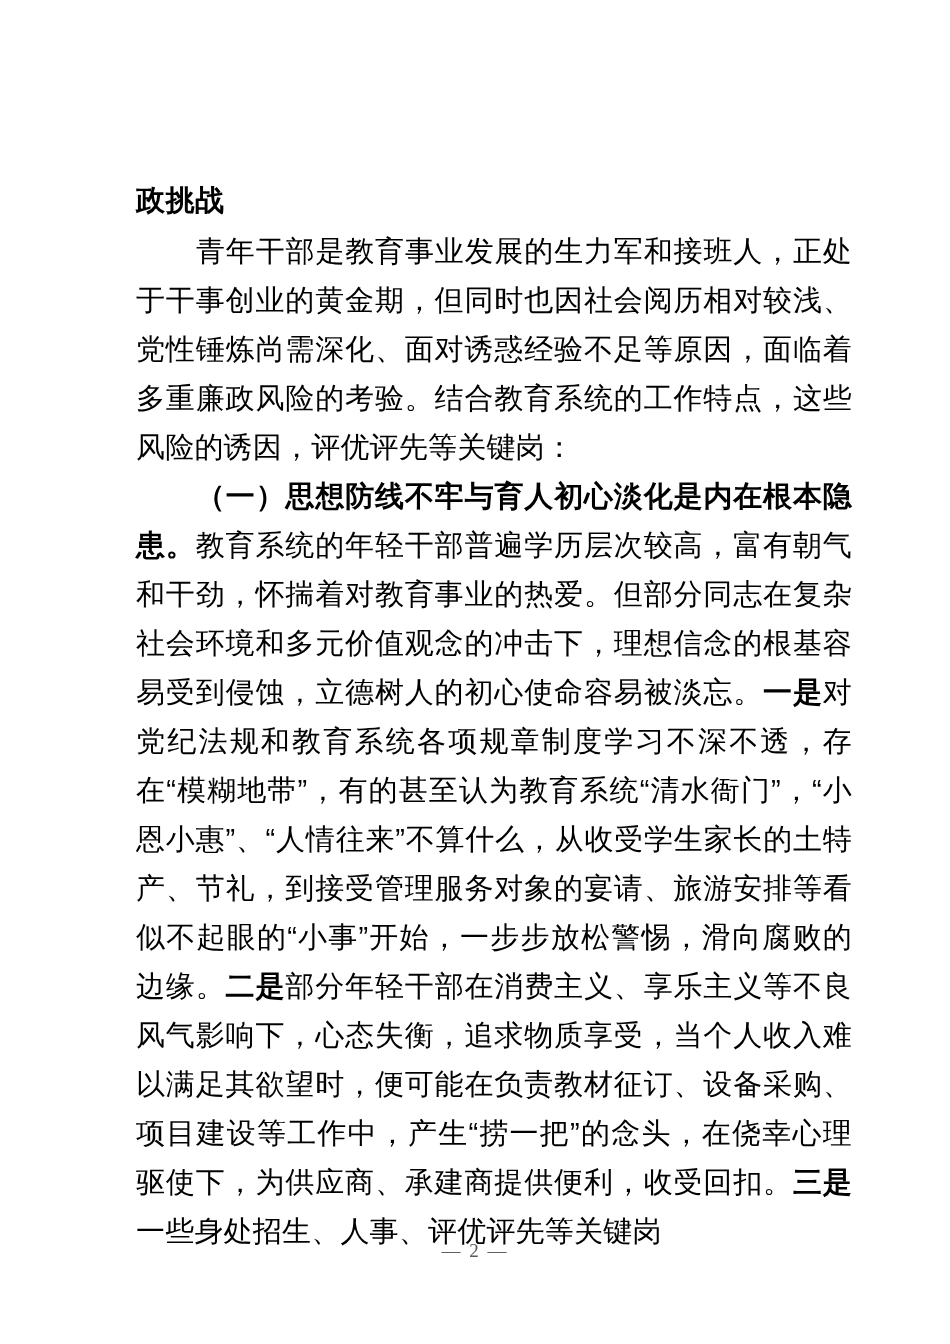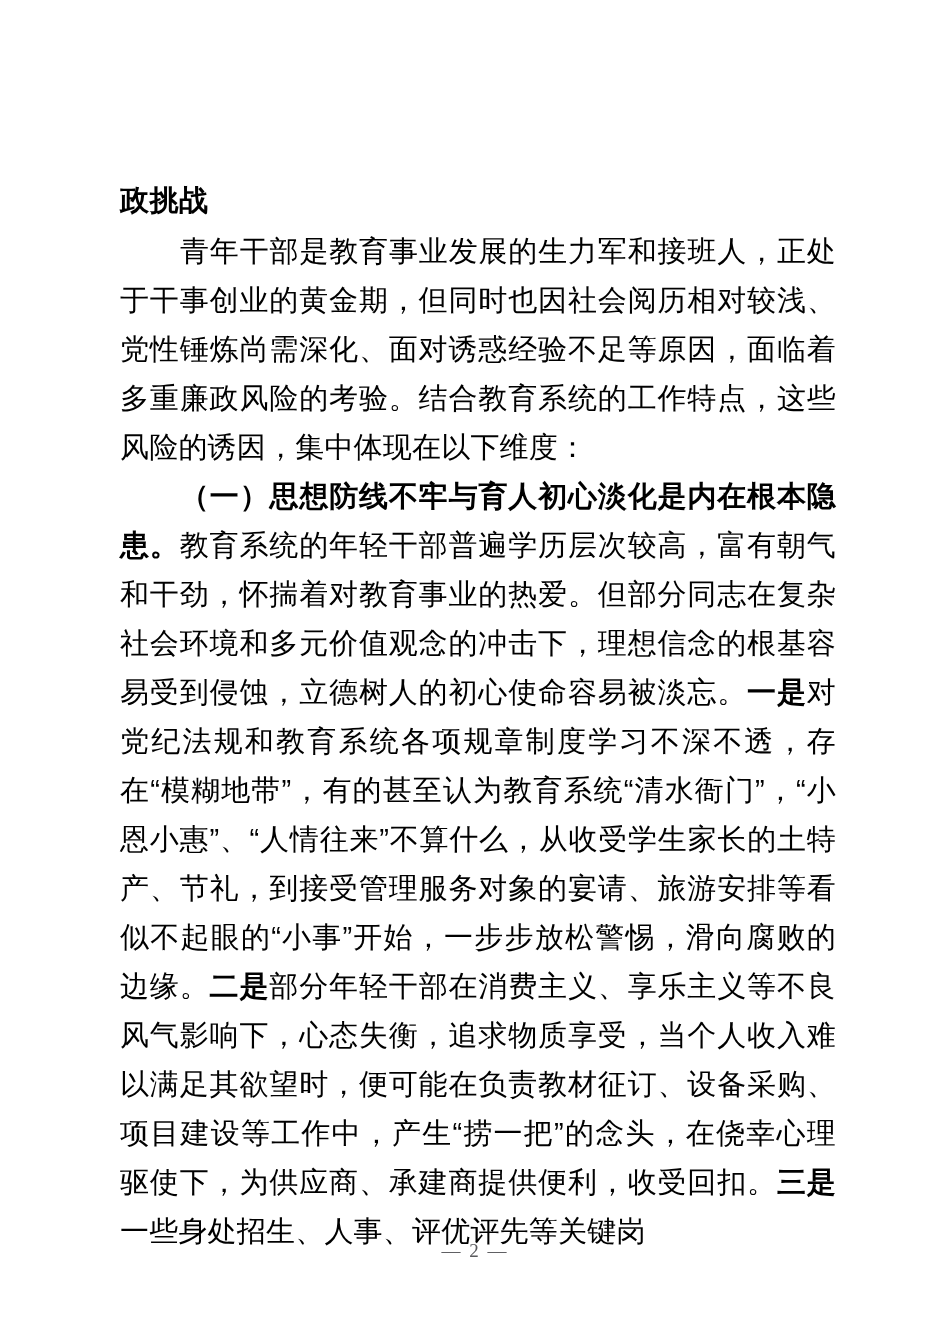--- a/index.html
+++ b/index.html
@@ -17,21 +17,21 @@
   }
   .page {
     position: relative;
     width: 950px;
     height: 1344px;
     box-sizing: border-box;
     padding: 0;
   }
   .content {
     position: absolute;
-    left: 120px;
+    left: 136px;
     top: 176px;
     width: 716px;
   }
   .doc-heading {
     font-size: 29px;
     font-weight: bold;
     line-height: 49px;
     letter-spacing: 0.5px;
     margin: 0 0 2px 0;
     text-align: left;
@@ -63,21 +63,21 @@
 </style>
 </head>
 <body>
 
 <div class="page">
 
   <div class="content">
 
     <div class="doc-heading">政挑战</div>
 
-    <p class="para">青年干部是教育事业发展的生力军和接班人，正处于干事创业的黄金期，但同时也因社会阅历相对较浅、党性锤炼尚需深化、面对诱惑经验不足等原因，面临着多重廉政风险的考验。结合教育系统的工作特点，这些风险的诱因，集中体现在以下维度：</p>
+    <p class="para">青年干部是教育事业发展的生力军和接班人，正处于干事创业的黄金期，但同时也因社会阅历相对较浅、党性锤炼尚需深化、面对诱惑经验不足等原因，面临着多重廉政风险的考验。结合教育系统的工作特点，这些风险的诱因，评优评先等关键岗：</p>
 
     <p class="para"><span class="b">（一）思想防线不牢与育人初心淡化是内在根本隐患。</span><span>教育系统的年轻干部普遍学历层次较高，富有朝气和干劲，怀揣着对教育事业的热爱。但部分同志在复杂社会环境和多元价值观念的冲击下，理想信念的根基容易受到侵蚀，立德树人的初心使命容易被淡忘。</span><span class="b">一是</span><span>对党纪法规和教育系统各项规章制度学习不深不透，存在“模糊地带”，有的甚至认为教育系统“清水衙门”，“小恩小惠”、“人情往来”不算什么，从收受学生家长的土特产、节礼，到接受管理服务对象的宴请、旅游安排等看似不起眼的“小事”开始，一步步放松警惕，滑向腐败的边缘。</span><span class="b">二是</span><span>部分年轻干部在消费主义、享乐主义等不良风气影响下，心态失衡，追求物质享受，当个人收入难以满足其欲望时，便可能在负责教材征订、设备采购、项目建设等工作中，产生“捞一把”的念头，在侥幸心理驱使下，为供应商、承建商提供便利，收受回扣。</span><span class="b">三是</span><span>一些身处招生、人事、评优评先等关键岗</span></p>
 
   </div>
 
   <div class="footer">— 2 —</div>
 
 </div>
 
 </body></html>

